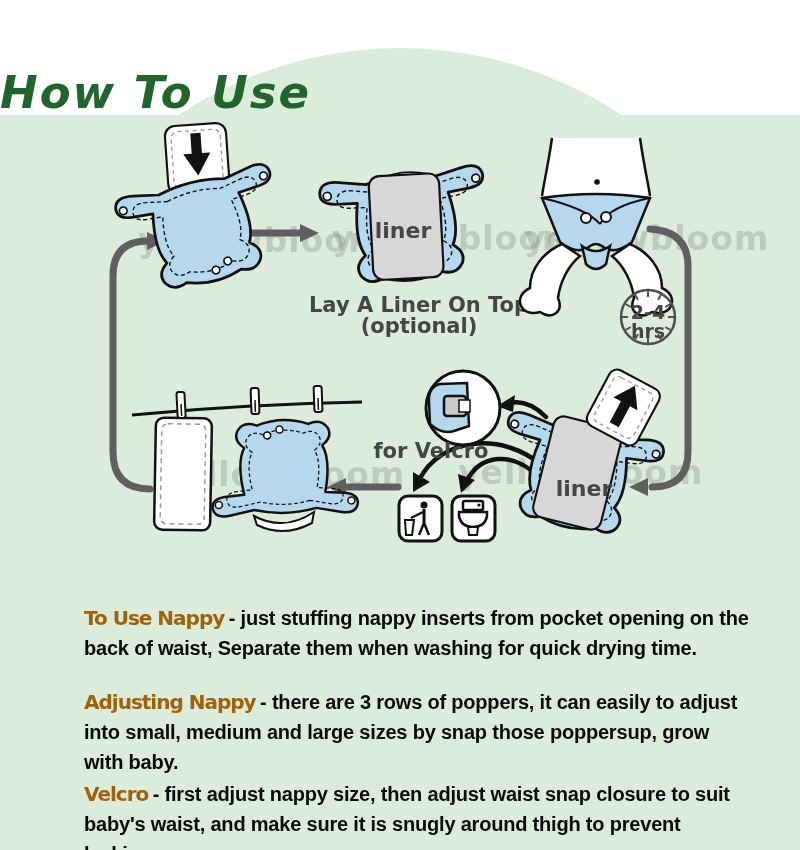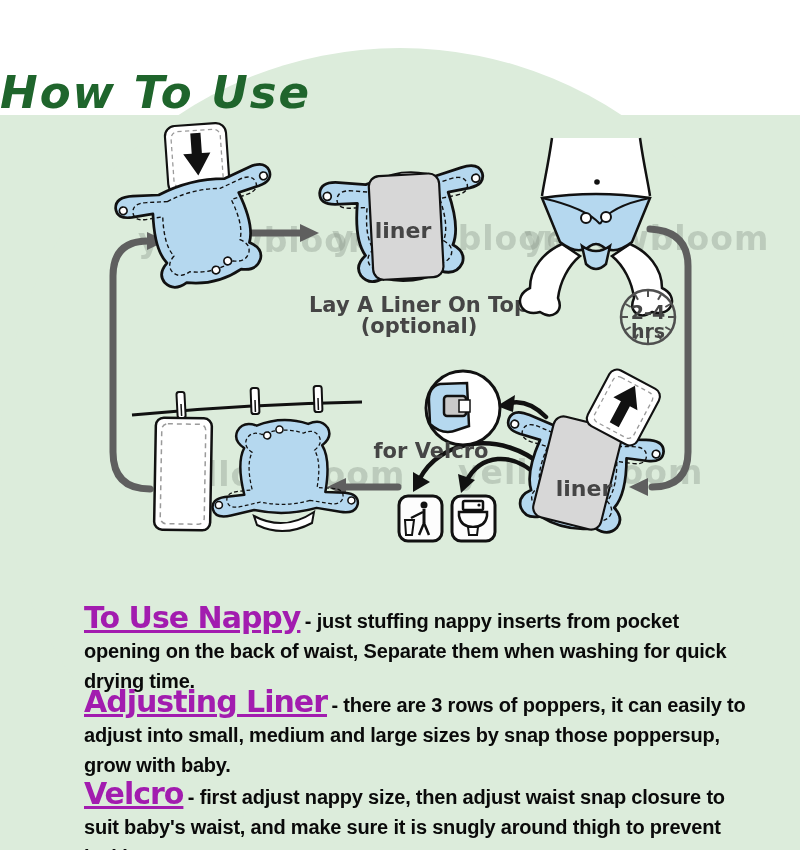--- a/index.html
+++ b/index.html
@@ -8,22 +8,22 @@
   .white-band{position:absolute;left:0;top:0;width:800px;height:115px;background:#ffffff;}
   .arch{position:absolute;left:0;top:48px;width:800px;height:800px;border-radius:50%;background:#dcecdb;}
   .page-title{position:absolute;left:0;top:66px;width:800px;
       font-family:"DejaVu Sans",sans-serif;font-weight:bold;font-style:italic;
       font-size:45px;color:#1f652c;letter-spacing:2px;}
   .diagram-svg{position:absolute;left:0;top:0;width:800px;height:850px;}
   .wm{font-family:"DejaVu Sans",sans-serif;font-weight:bold;font-size:33px;
       fill:rgba(125,138,125,0.33);letter-spacing:1px;}
   .cap{font-family:"DejaVu Sans",sans-serif;font-weight:bold;fill:#454545;}
   .section{position:absolute;left:84px;width:668px;line-height:28px;}
-  .heading{font-family:"DejaVu Sans",sans-serif;font-weight:bold;font-size:30px;
-      color:#a21caf;letter-spacing:-1px;text-decoration:underline;}
+  .heading{font-family:"DejaVu Sans",sans-serif;font-weight:bold;font-size:20px;
+      color:#a16207;letter-spacing:-1px;}
   .body-txt{font-size:20px;font-weight:bold;color:#0a0a0a;letter-spacing:-0.2px;}
   .s1{top:604px;} .s2{top:688px;} .s3{top:780px;}
 </style>
 </head>
 <body>
 
 <div class="white-band"></div>
 <div class="arch"></div>
 <div class="page-title">How To Use</div>
 
@@ -194,19 +194,19 @@
     </g>
   </g>
   <text class="cap" x="584" y="496" font-size="22" fill="#555" text-anchor="middle">liner</text>
 </svg>
 
 <div class="section s1">
   <span class="heading">To Use Nappy</span>
   <span class="body-txt">- just stuffing nappy inserts from pocket opening on the back of waist, Separate them when washing for quick drying time.</span>
 </div>
 <div class="section s2">
-  <span class="heading">Adjusting Liner</span>
+  <span class="heading">Adjusting Nappy</span>
   <span class="body-txt">- there are 3 rows of poppers, it can easily to adjust into small, medium and large sizes by snap those poppersup, grow with baby.</span>
 </div>
 <div class="section s3">
   <span class="heading">Velcro</span>
   <span class="body-txt">- first adjust nappy size, then adjust waist snap closure to suit baby's waist, and make sure it is snugly around thigh to prevent leaking.</span>
 </div>
 
 </body></html>

